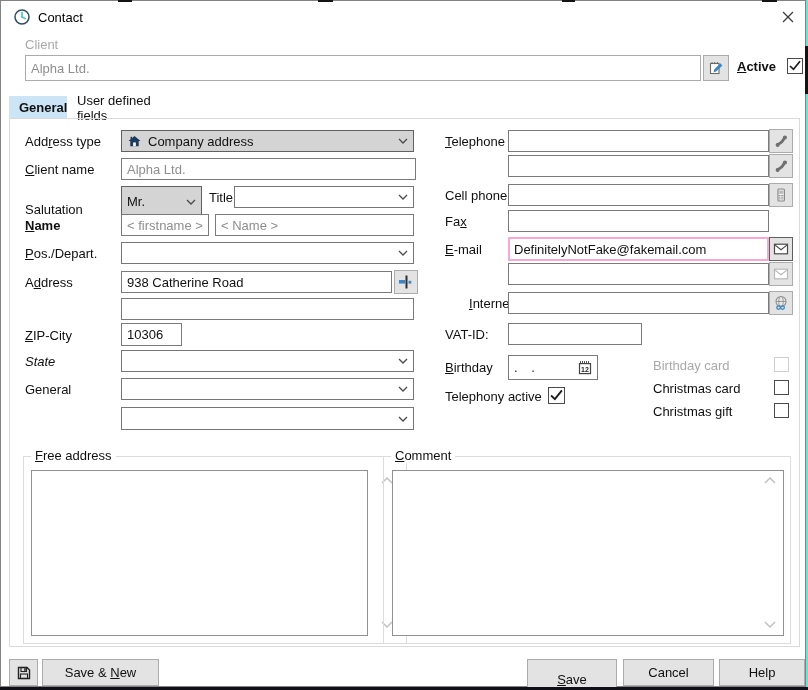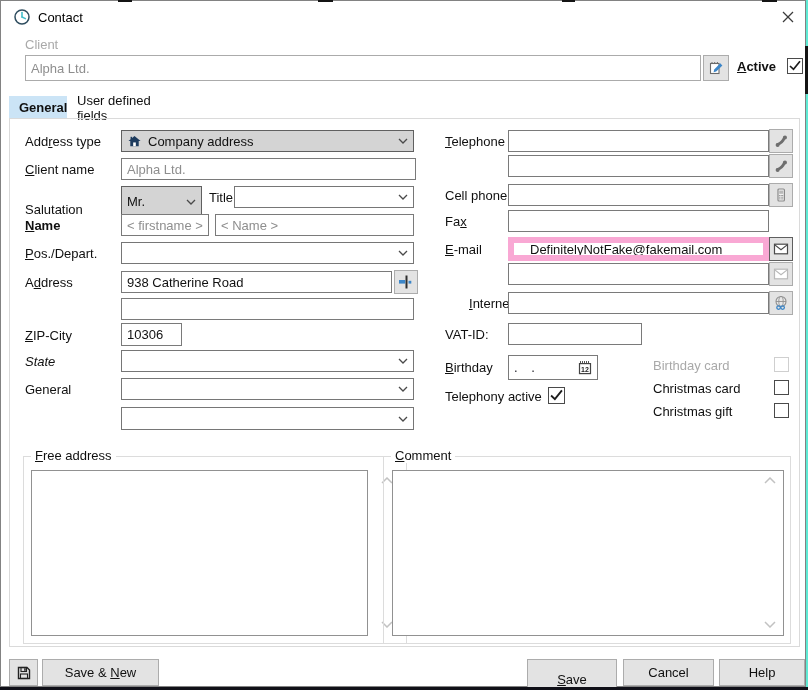--- a/index.html
+++ b/index.html
@@ -9,21 +9,21 @@
           border:1px solid #828282;box-sizing:border-box;}
   .lbl{position:absolute;font-size:13px;color:#101010;white-space:nowrap;line-height:16px;}
   .lbl.gray{color:#a9a9a9;}
   .lbl.b{font-weight:bold;}
   .mn{text-decoration:underline;}
   .inp{position:absolute;box-sizing:border-box;border:1px solid #7a7a7a;background:#fff;
        font-family:"Liberation Sans",sans-serif;font-size:13px;color:#111;padding:1px 5px;}
   input.inp::placeholder{color:#8e8e8e;opacity:1;}
   .inp.grayt{color:#8e8e8e;}
   .inp.lightb{border-color:#ababab;}
-  .inp.focusb{border:6px solid #f9a8d4;padding:0 16px;}
+  .inp.focusb{border:2px solid #f9a8d4;padding:0 4px;}
   .combo{position:absolute;box-sizing:border-box;border:1px solid #767676;background:#fff;
          font-size:13px;color:#111;display:flex;align-items:center;padding:0 20px 0 5px;cursor:default;}
   .combo.gray{background:#d4d4d4;border-color:#606060;}
   .chev{position:absolute;right:5px;top:50%;margin-top:-3px;line-height:0;}
   .iconbtn{position:absolute;box-sizing:border-box;width:24px;height:24px;background:#e3e3e3;
            border:1px solid #acacac;display:flex;align-items:center;justify-content:center;padding:0;}
   .iconbtn.hl{border-color:#5f5f5f;}
   .cb{position:absolute;box-sizing:border-box;width:16px;height:16px;background:#fff;border:1px solid #4a4a4a;}
   .cb.dis{border-color:#cfcfcf;}
   .cb svg{position:absolute;left:1px;top:1px;}

